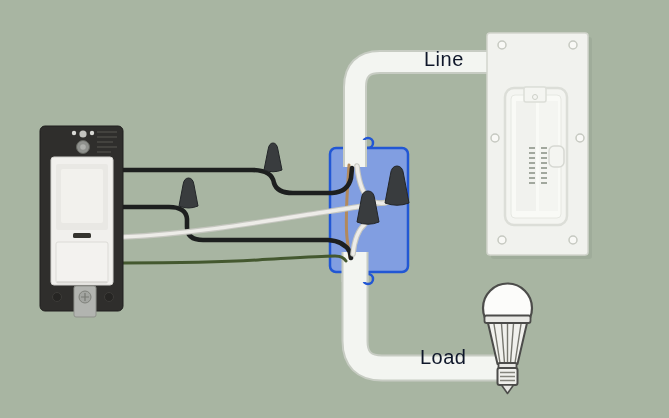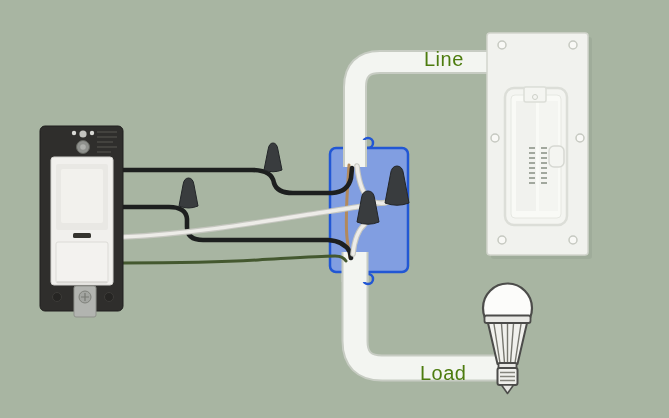--- a/index.html
+++ b/index.html
@@ -8,26 +8,26 @@
     width: 669px;
     height: 418px;
     overflow: hidden;
     font-family: "Liberation Sans", sans-serif;
   }
   .stage svg { position:absolute; left:0; top:0; }
   .diagram-label {
     position: absolute;
     font-size: 20px;
     font-weight: normal;
-    color: #4d7c0f;
+    color: #0f172a;
     letter-spacing: 0.5px;
     user-select: none;
   }
   .label-line { left: 424px; top: 48px; }
-  .label-load { left: 420px; top: 362px; }
+  .label-load { left: 420px; top: 346px; }
 </style>
 </head>
 <body>
 
 <div class="stage">
 <svg width="669" height="418" viewBox="0 0 669 418">
 
   <rect x="0" y="0" width="669" height="418" fill="#a8b5a2"></rect>
 
   <g>

